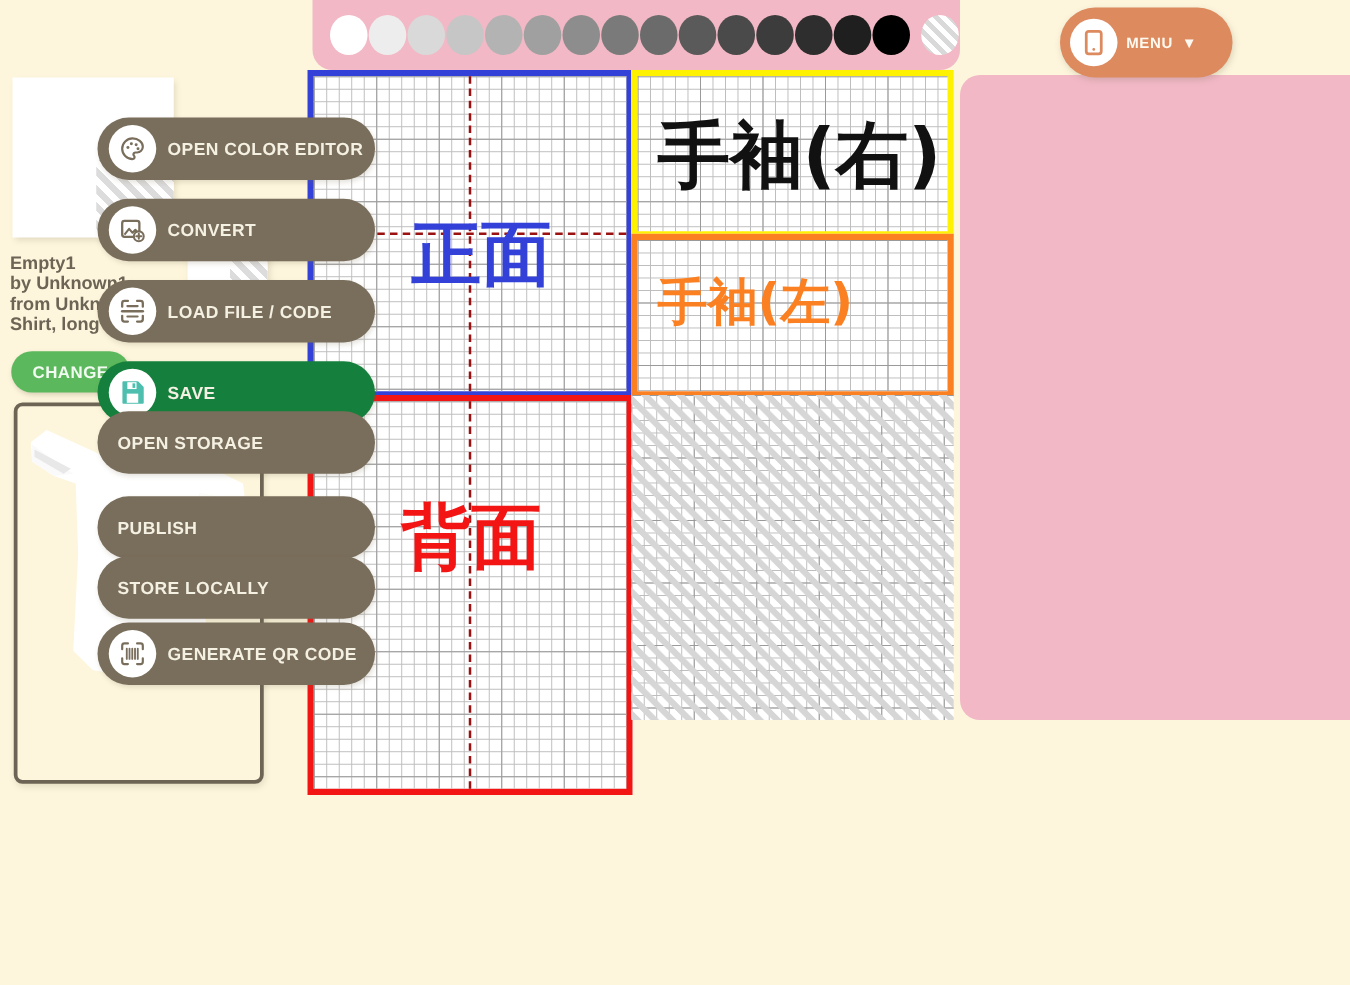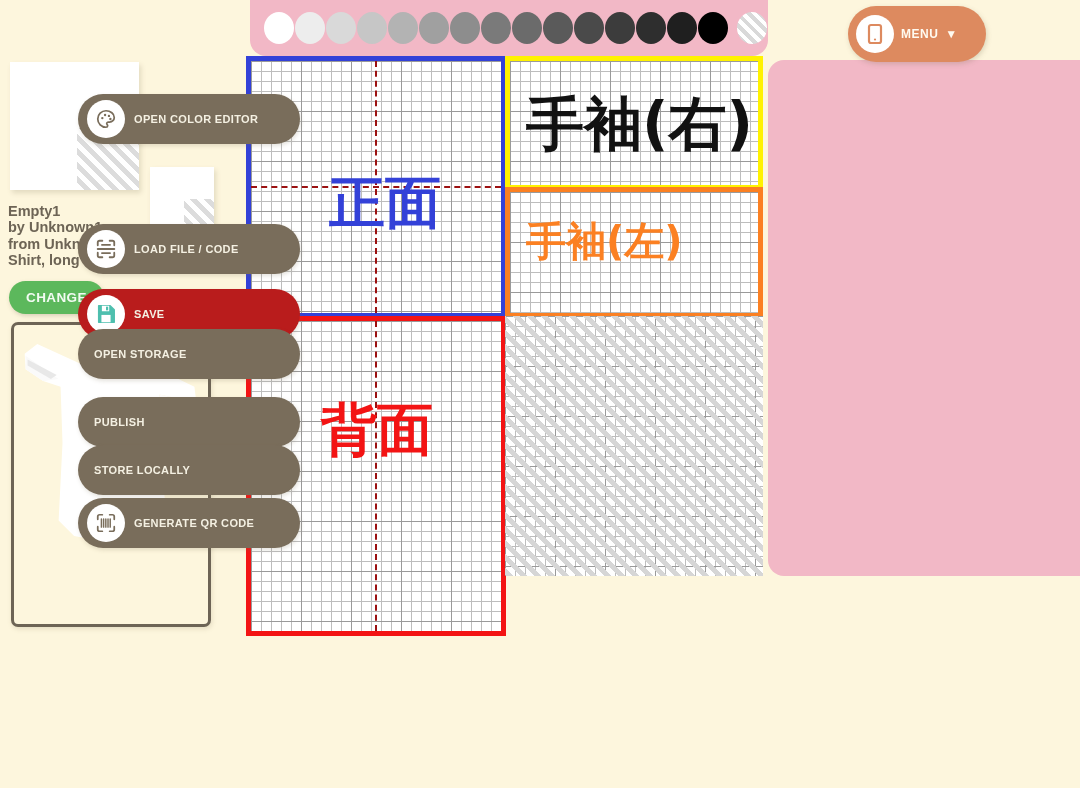--- a/index.html
+++ b/index.html
@@ -135,23 +135,23 @@
   }
   #menu-button .label { color: #fffaf0; font-size: 12px; font-weight: bold; letter-spacing: .5px; }
   #menu-button .caret { color: #fffaf0; font-size: 12px; }
 
   .action-btn {
     position: absolute; left: 78px; width: 222px; height: 50px;
     background: #796d5b; border-radius: 25px;
     display: flex; align-items: center; gap: 9px; padding-left: 9px;
     box-shadow: 1px 2px 4px rgba(120,110,80,.20); cursor: pointer;
   }
-  .action-btn.save { background: #b91c1c; }
+  .action-btn.save { background: #15803d; }
   .action-btn .btn-label {
-    color: #f4f0e2; font-size: 11px; font-weight: bold; letter-spacing: .35px;
+    color: #f4f0e2; font-size: 14px; font-weight: bold; letter-spacing: .35px;
     white-space: nowrap;
   }
   .action-btn.no-icon { padding-left: 16px; }
   .btn-icon {
     width: 38px; height: 38px; border-radius: 50%; background: #ffffff;
     display: flex; align-items: center; justify-content: center; flex: 0 0 auto;
   }
 
   svg { display: block; }
 </style>
@@ -287,20 +287,31 @@
         <svg width="22" height="22" viewBox="0 0 24 24">
           <path d="M12 3a9 9 0 0 0 0 18c1.1 0 1.8-.8 1.8-1.7 0-.5-.2-.9-.5-1.2-.3-.3-.5-.7-.5-1.1 0-.9.8-1.7 1.7-1.7H16a5 5 0 0 0 5-5c0-4-4-7.3-9-7.3z" fill="none" stroke="#796d5b" stroke-width="1.9"></path>
           <circle cx="8" cy="11" r="1.3" fill="#796d5b"></circle>
           <circle cx="11" cy="7.6" r="1.3" fill="#796d5b"></circle>
           <circle cx="15.2" cy="8.6" r="1.3" fill="#796d5b"></circle>
           <circle cx="16.8" cy="12" r="1.3" fill="#796d5b"></circle>
         </svg>
       </span>
       <span class="btn-label">OPEN COLOR EDITOR</span>
     </div>
+    <div class="action-btn" style="top: 159px;">
+      <span class="btn-icon">
+        <svg width="22" height="22" viewBox="0 0 24 24">
+          <rect x="3" y="4" width="15" height="14" rx="2" fill="none" stroke="#796d5b" stroke-width="2"></rect>
+          <path d="M5 16l4-5 3 3.4 2.5-2.6L18 16" fill="none" stroke="#796d5b" stroke-width="1.8" stroke-linejoin="round"></path>
+          <circle cx="17.5" cy="17.5" r="4.3" fill="#ffffff" stroke="#796d5b" stroke-width="1.8"></circle>
+          <path d="M17.5 15.3v4.4M15.3 17.5h4.4" stroke="#796d5b" stroke-width="1.8" stroke-linecap="round"></path>
+        </svg>
+      </span>
+      <span class="btn-label">CONVERT</span>
+    </div>
     <div class="action-btn" style="top: 224px;">
       <span class="btn-icon">
         <svg width="22" height="22" viewBox="0 0 24 24" fill="none" stroke="#796d5b" stroke-width="2" stroke-linecap="round">
           <path d="M3 8V5a2 2 0 0 1 2-2h3M16 3h3a2 2 0 0 1 2 2v3M21 16v3a2 2 0 0 1-2 2h-3M8 21H5a2 2 0 0 1-2-2v-3"></path>
           <path d="M3 12h18" stroke-width="2.2"></path>
           <path d="M7.5 7.5h9M7.5 16.5h9" stroke-width="1.8"></path>
         </svg>
       </span>
       <span class="btn-label">LOAD FILE / CODE</span>
     </div>

